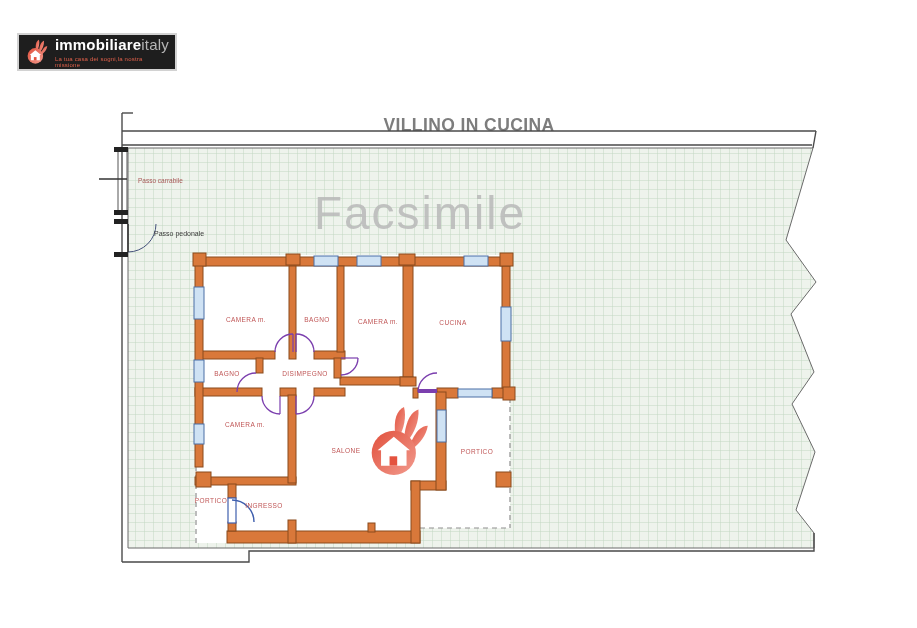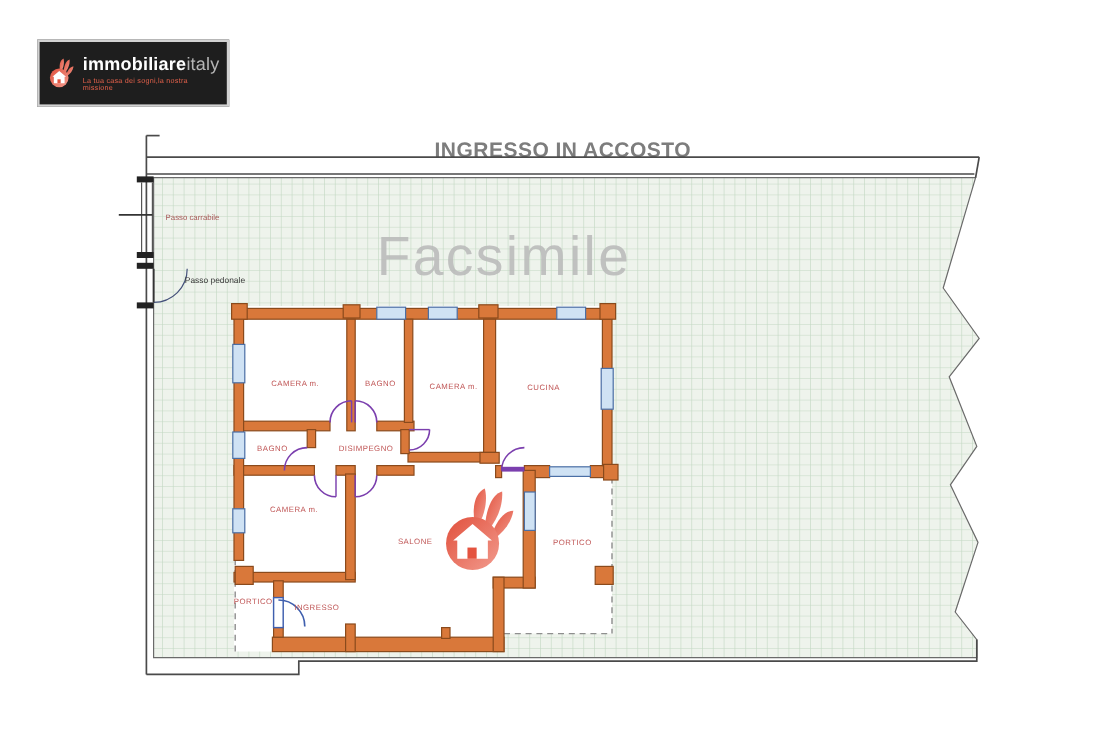--- a/index.html
+++ b/index.html
@@ -1,19 +1,19 @@
 <!DOCTYPE html>
 <html style="--c-wall: #d9783a; --c-wall_outline: #8a4a1c; --c-room_label: #bf5454; --c-grid_bg: #eef3ec; --c-grid_line: #c2d8c2; --c-door_arc: #7b3fae; --c-entry_arc: #3f5fae; --c-window_fill: #cfe2f4; --c-window_stroke: #4a6fa5; --c-boundary: #4a4a4a; --c-watermark: #b9b9b9; --c-accent: #e4533f;"><head>
 <meta charset="utf-8">
 <style>
   html,body{margin:0;padding:0;background:#ffffff;}
   #stage{position:relative;width:917px;height:628px;background:#ffffff;overflow:hidden;
          font-family:"Liberation Sans",sans-serif;}
   
-  #logo{position:absolute;left:31px;top:33px;width:160px;height:56px;background:#1e1e1e;
+  #logo{position:absolute;left:17px;top:33px;width:160px;height:38px;background:#1e1e1e;
         border:2px solid #d2d2d2;box-sizing:border-box;display:flex;align-items:center;
         padding:3px 6px 3px 8px;}
   #logo .txt{display:flex;flex-direction:column;margin-left:7px;}
   #logo .brand{font-size:15px;line-height:16px;color:#ffffff;font-weight:bold;letter-spacing:.2px;}
   #logo .brand .lite{color:#b5b5b5;font-weight:normal;}
   #logo .tag{font-size:6px;color:#e0604a;margin-top:3px;letter-spacing:.2px;}
   
   #title{position:absolute;left:309px;top:60px;width:320px;text-align:center;color:#7d7d7d;
          font-size:17.5px;font-weight:600;letter-spacing:.4px;line-height:26px;white-space:pre;}
   
@@ -43,21 +43,21 @@
     <svg width="27" height="36" viewBox="0 0 70 82">
       <use href="#okhand"></use>
     </svg>
     <div class="txt">
       <div class="brand"><span>immobiliare</span><span class="lite">italy</span></div>
       <div class="tag">La tua casa dei sogni,la nostra missione</div>
     </div>
   </div>
 
   <div id="title">
-    <div>INGRESSO IN ACCOSTO</div>
+    <div>VILLINO IN CUCINA</div>
     <div>PLANIMETRIA  PIANO TERRA</div>
   </div>
 
   <svg id="plan" width="917" height="628" viewBox="0 0 917 628">
     <defs>
       <pattern id="gridpat" width="9" height="9" patternUnits="userSpaceOnUse">
         <rect width="9" height="9" class="grid-bg"></rect>
         <path d="M9,0 H0 V9" class="grid-line"></path>
       </pattern>
       <linearGradient id="coral" x1="0" y1="0" x2="1" y2="1">

